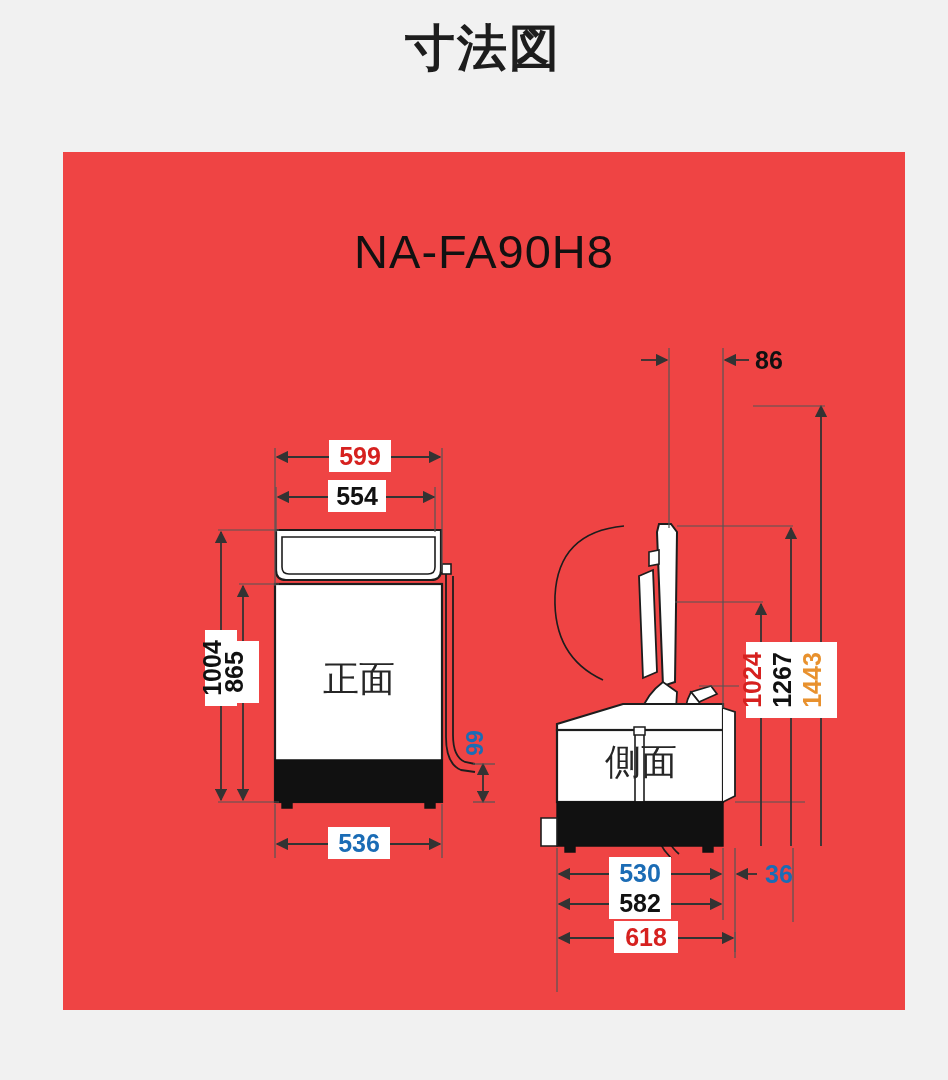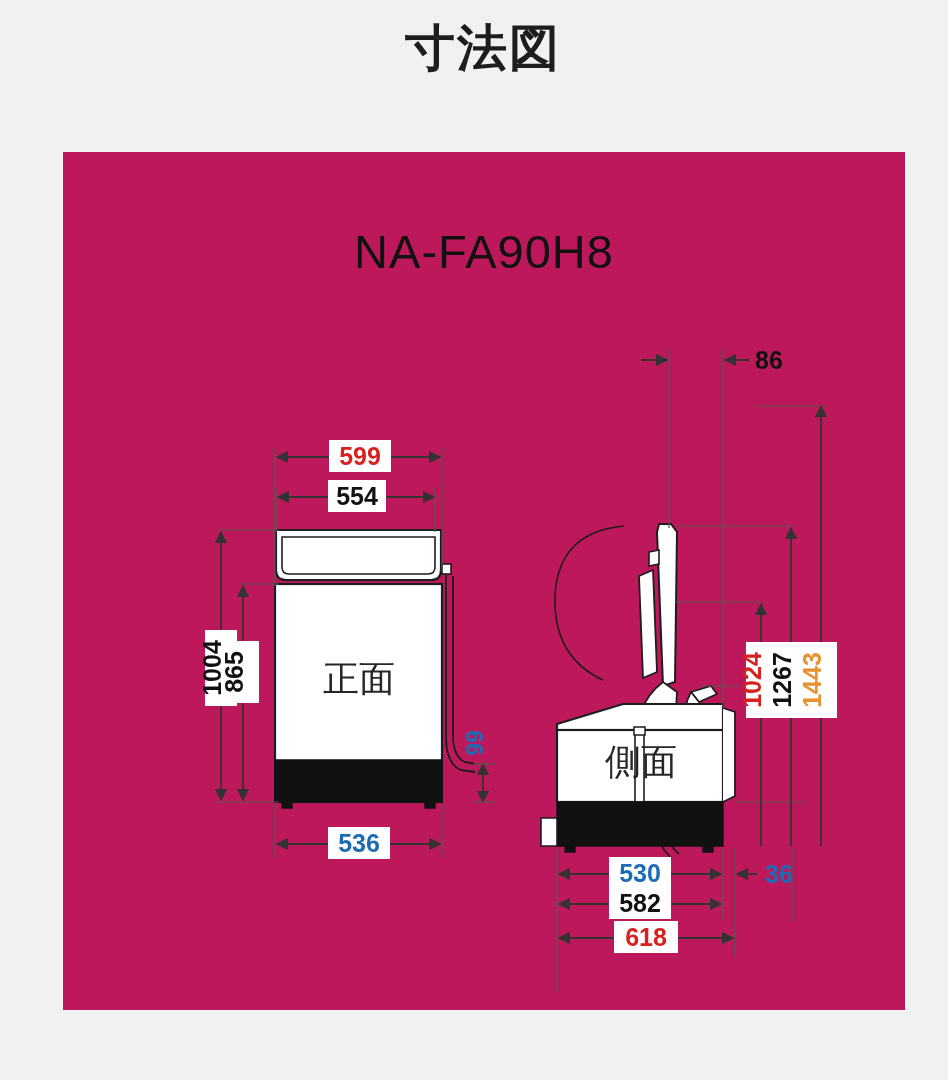--- a/index.html
+++ b/index.html
@@ -31,21 +31,21 @@
     color: #1d1d1d;
     letter-spacing: 2px;
     line-height: 1.2;
   }
   #diagram-card {
     position: absolute;
     left: 54px;
     top: 152px;
     width: 842px;
     height: 858px;
-    background: #be185d;
+    background: #ef4444;
   }
   #model-name {
     position: absolute;
     left: 0;
     top: 72px;
     width: 842px;
     text-align: center;
     font-size: 47px;
     font-weight: 400;
     color: #111111;

